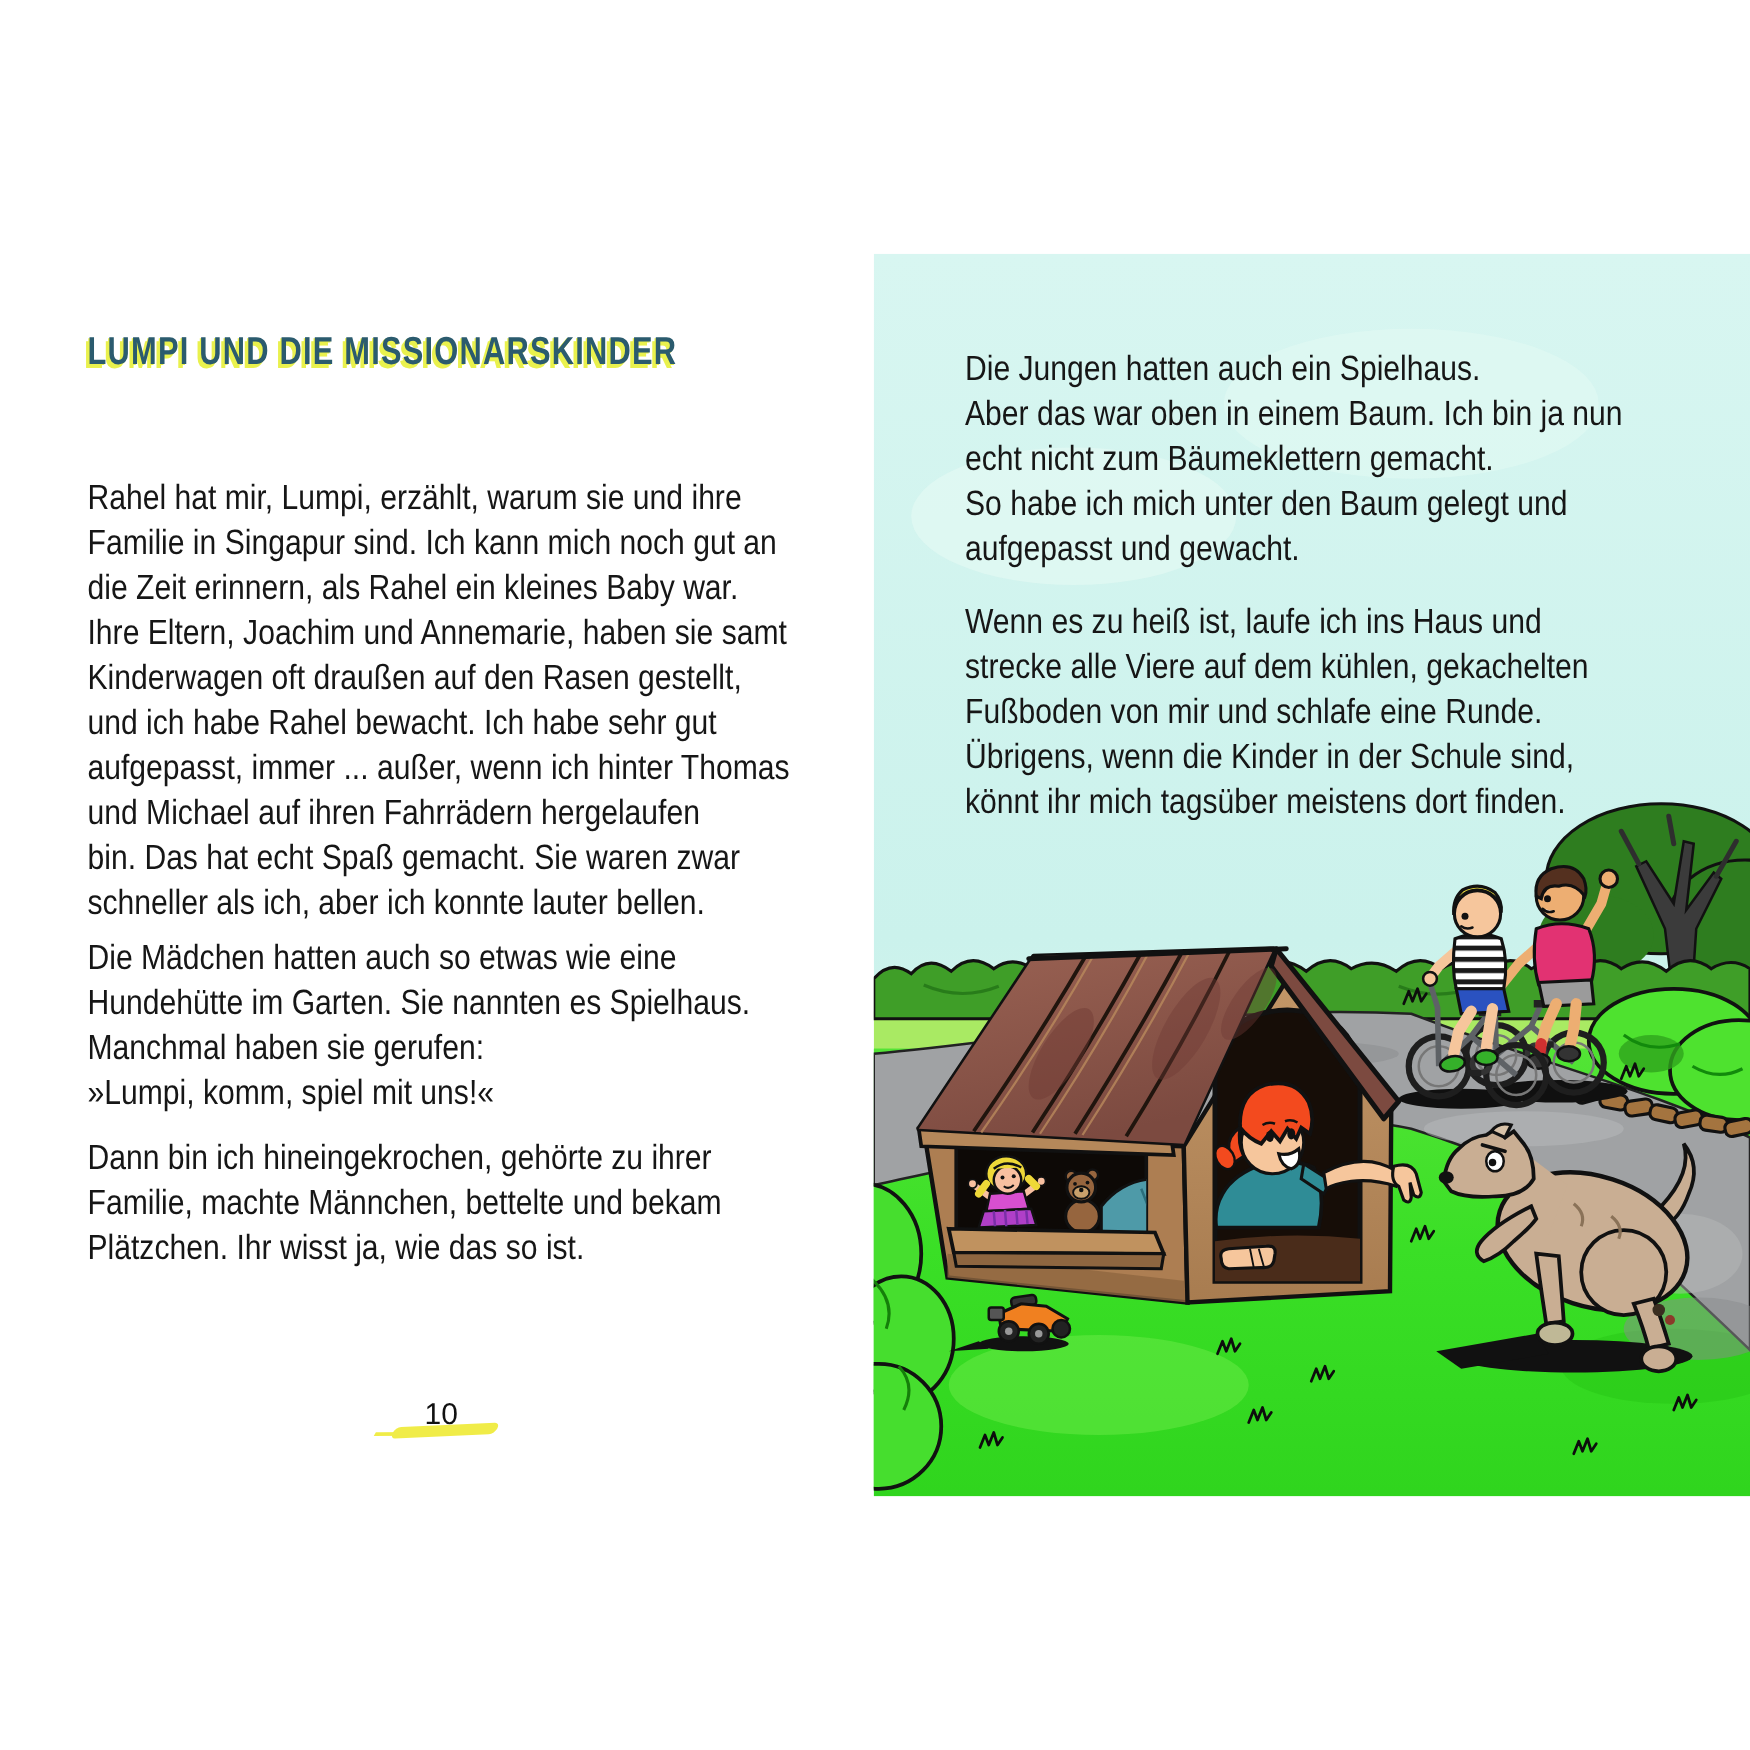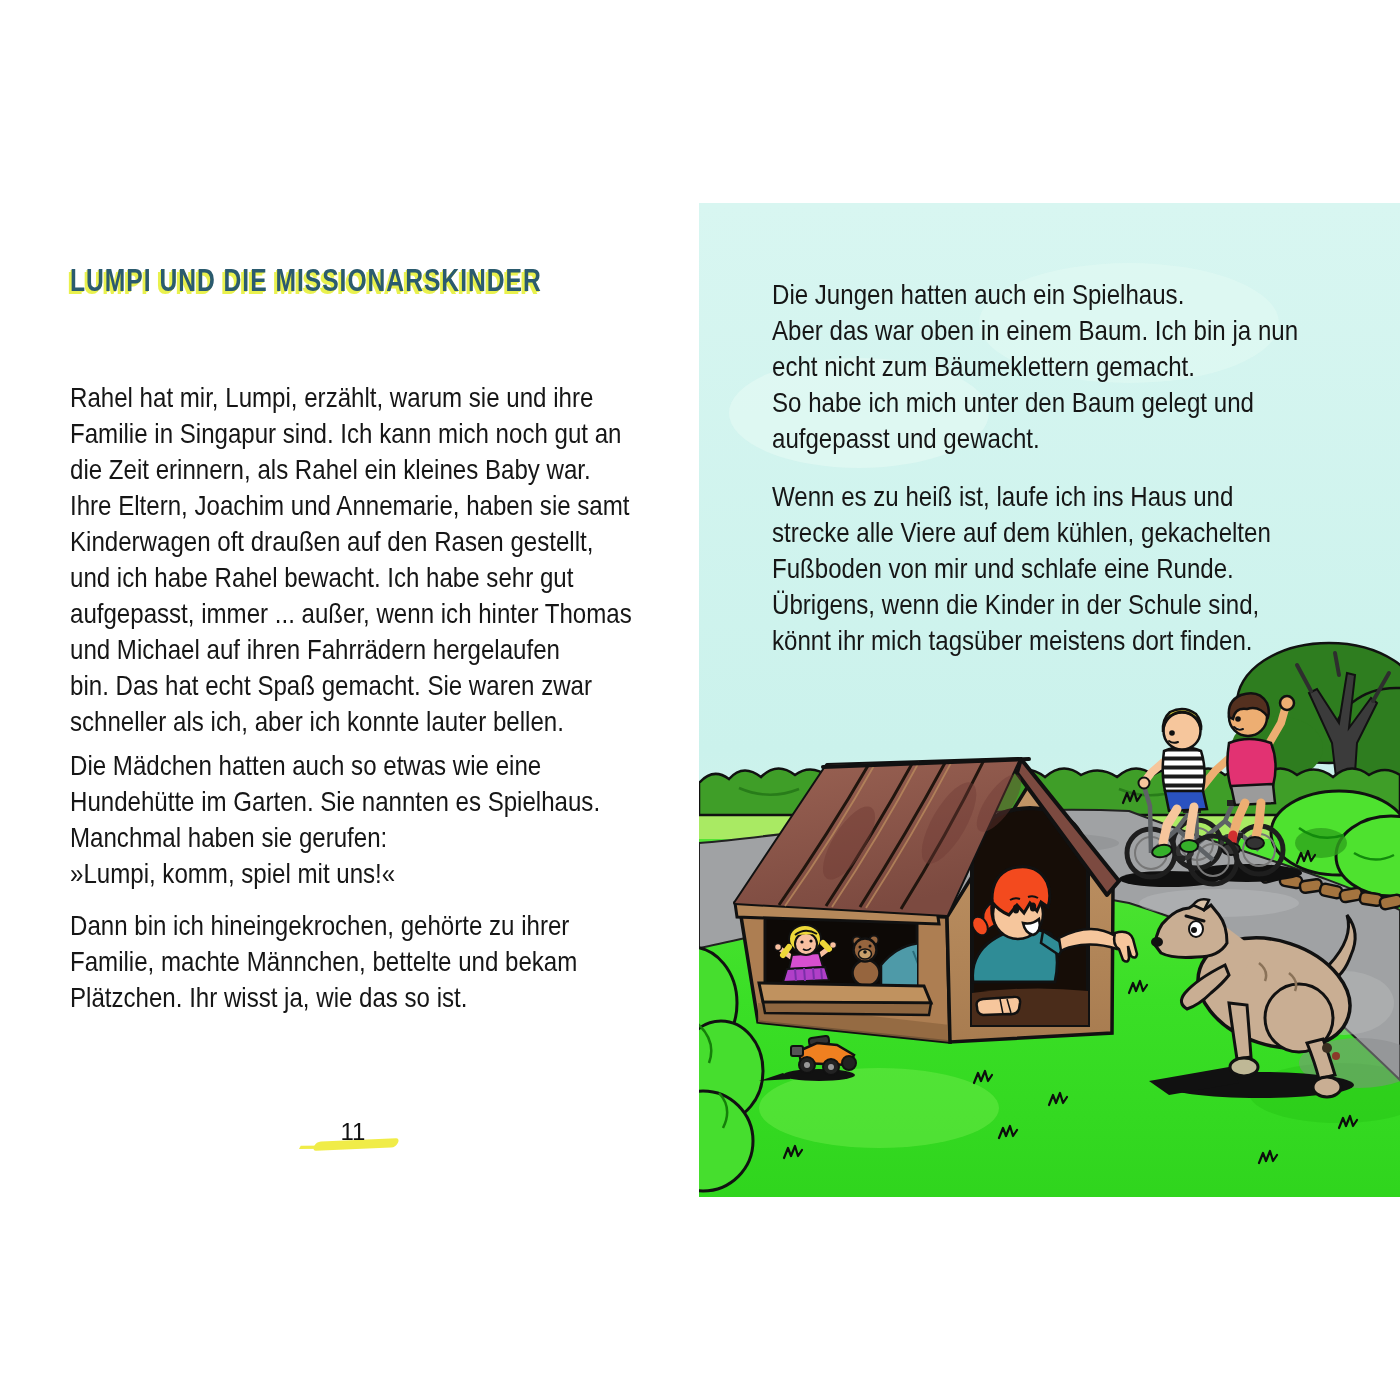--- a/index.html
+++ b/index.html
@@ -47,21 +47,21 @@
   <p class="body lp2">Die Mädchen hatten auch so etwas wie eine
 Hundehütte im Garten. Sie nannten es Spielhaus.
 Manchmal haben sie gerufen:
 »Lumpi, komm, spiel mit uns!«</p>
   <p class="body lp3">Dann bin ich hineingekrochen, gehörte zu ihrer
 Familie, machte Männchen, bettelte und bekam
 Plätzchen. Ihr wisst ja, wie das so ist.</p>
 
   <div class="page-number">
     <span class="scribble"></span>
-    <span class="num">11</span>
+    <span class="num">10</span>
   </div>
 
   <div class="illustration-panel">
 
     <svg viewBox="0 0 701 994" width="701" height="994">
       <defs>
         <linearGradient id="skyGrad" x1="0" y1="0" x2="0" y2="1">
           <stop offset="0" stop-color="#D8F6F1"></stop>
           <stop offset="0.55" stop-color="#CBF2EC"></stop>
           <stop offset="1" stop-color="#DFF8F0"></stop>

